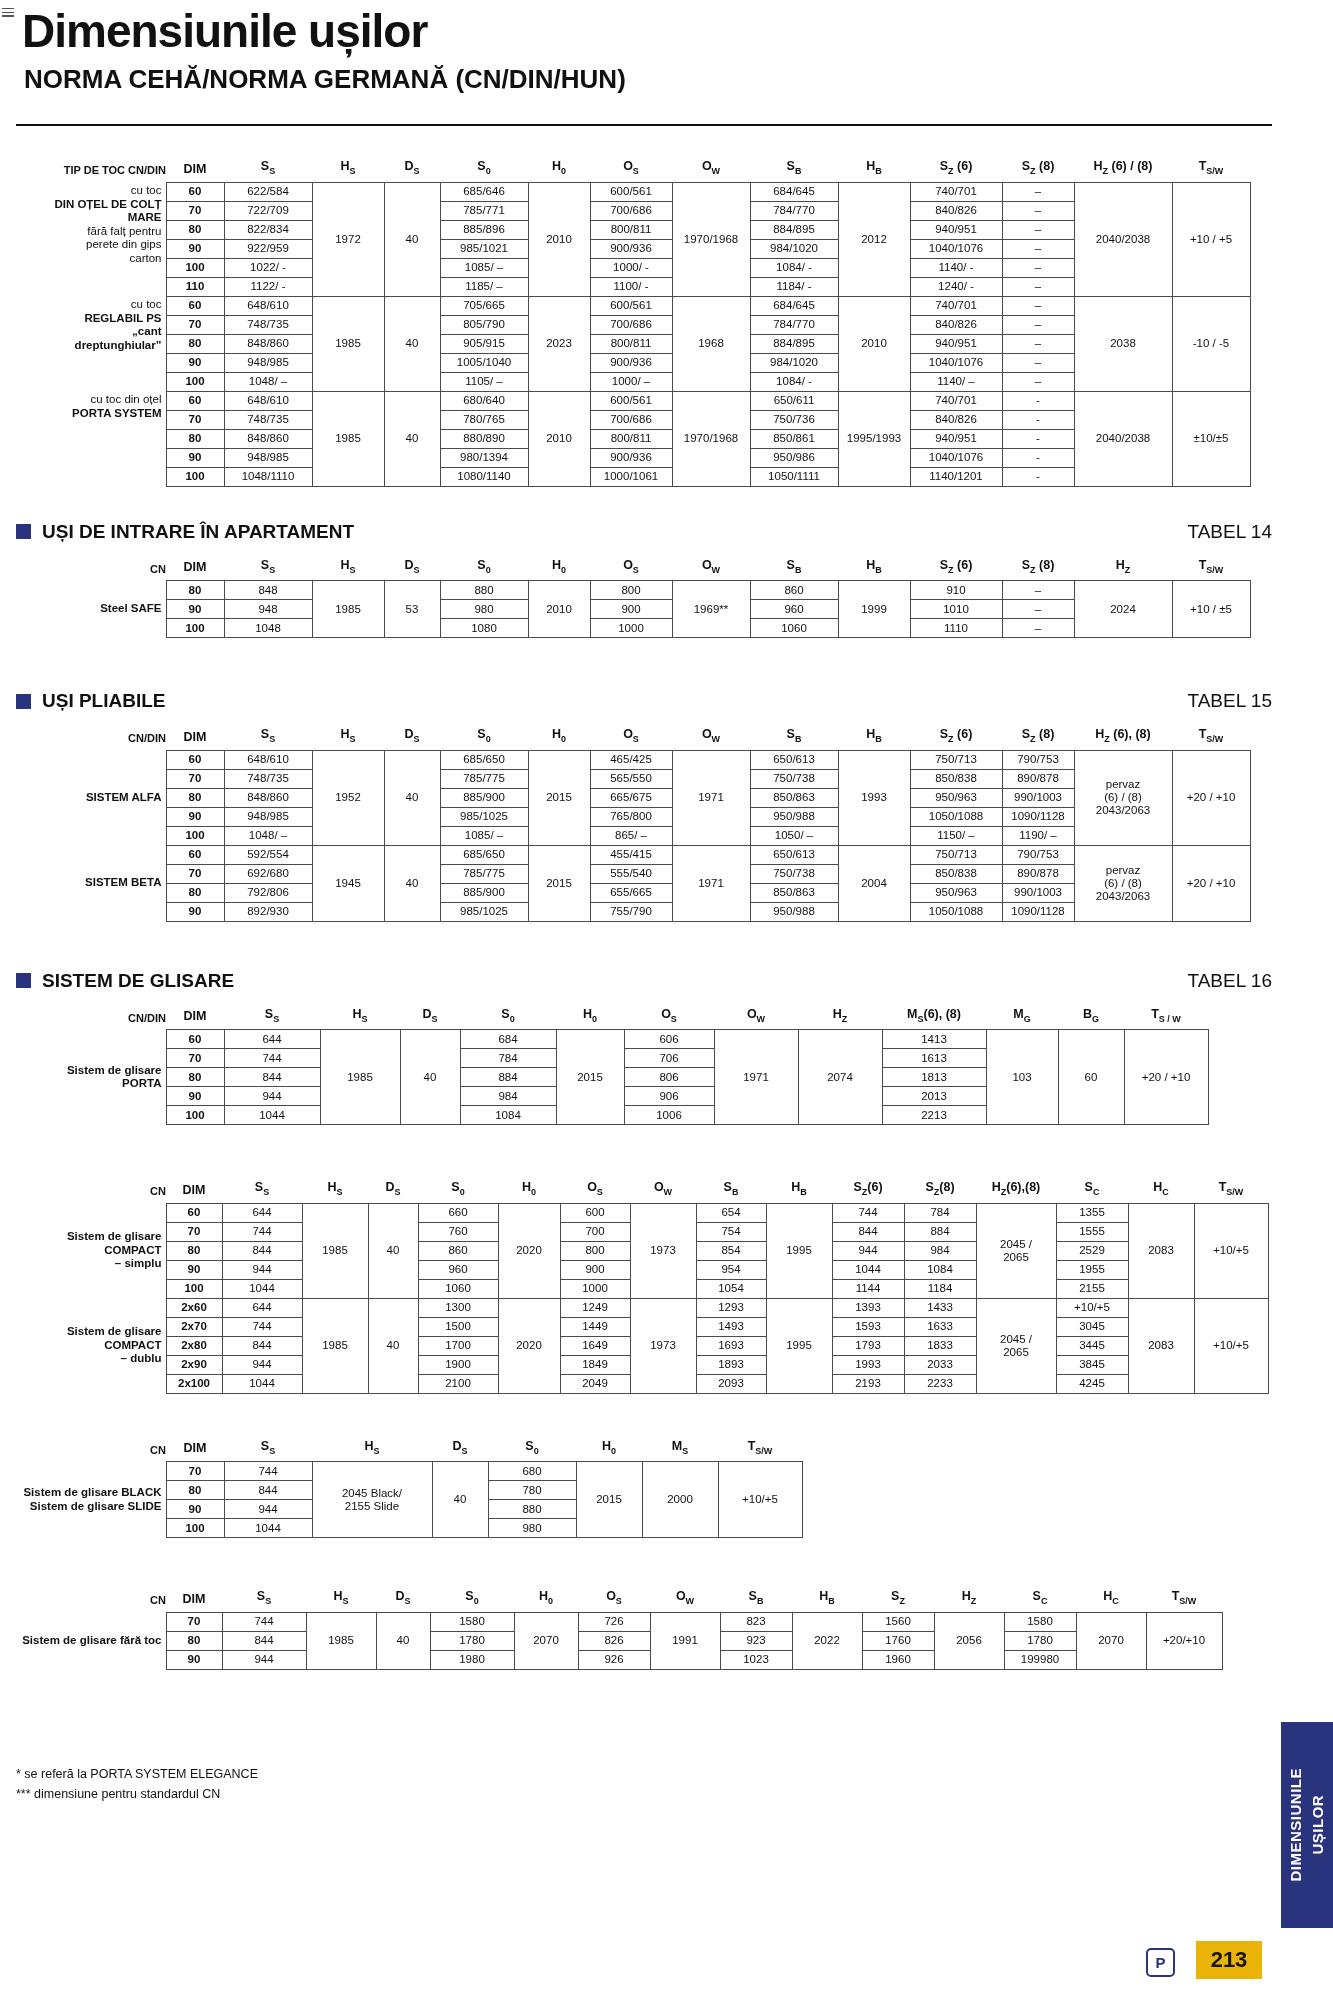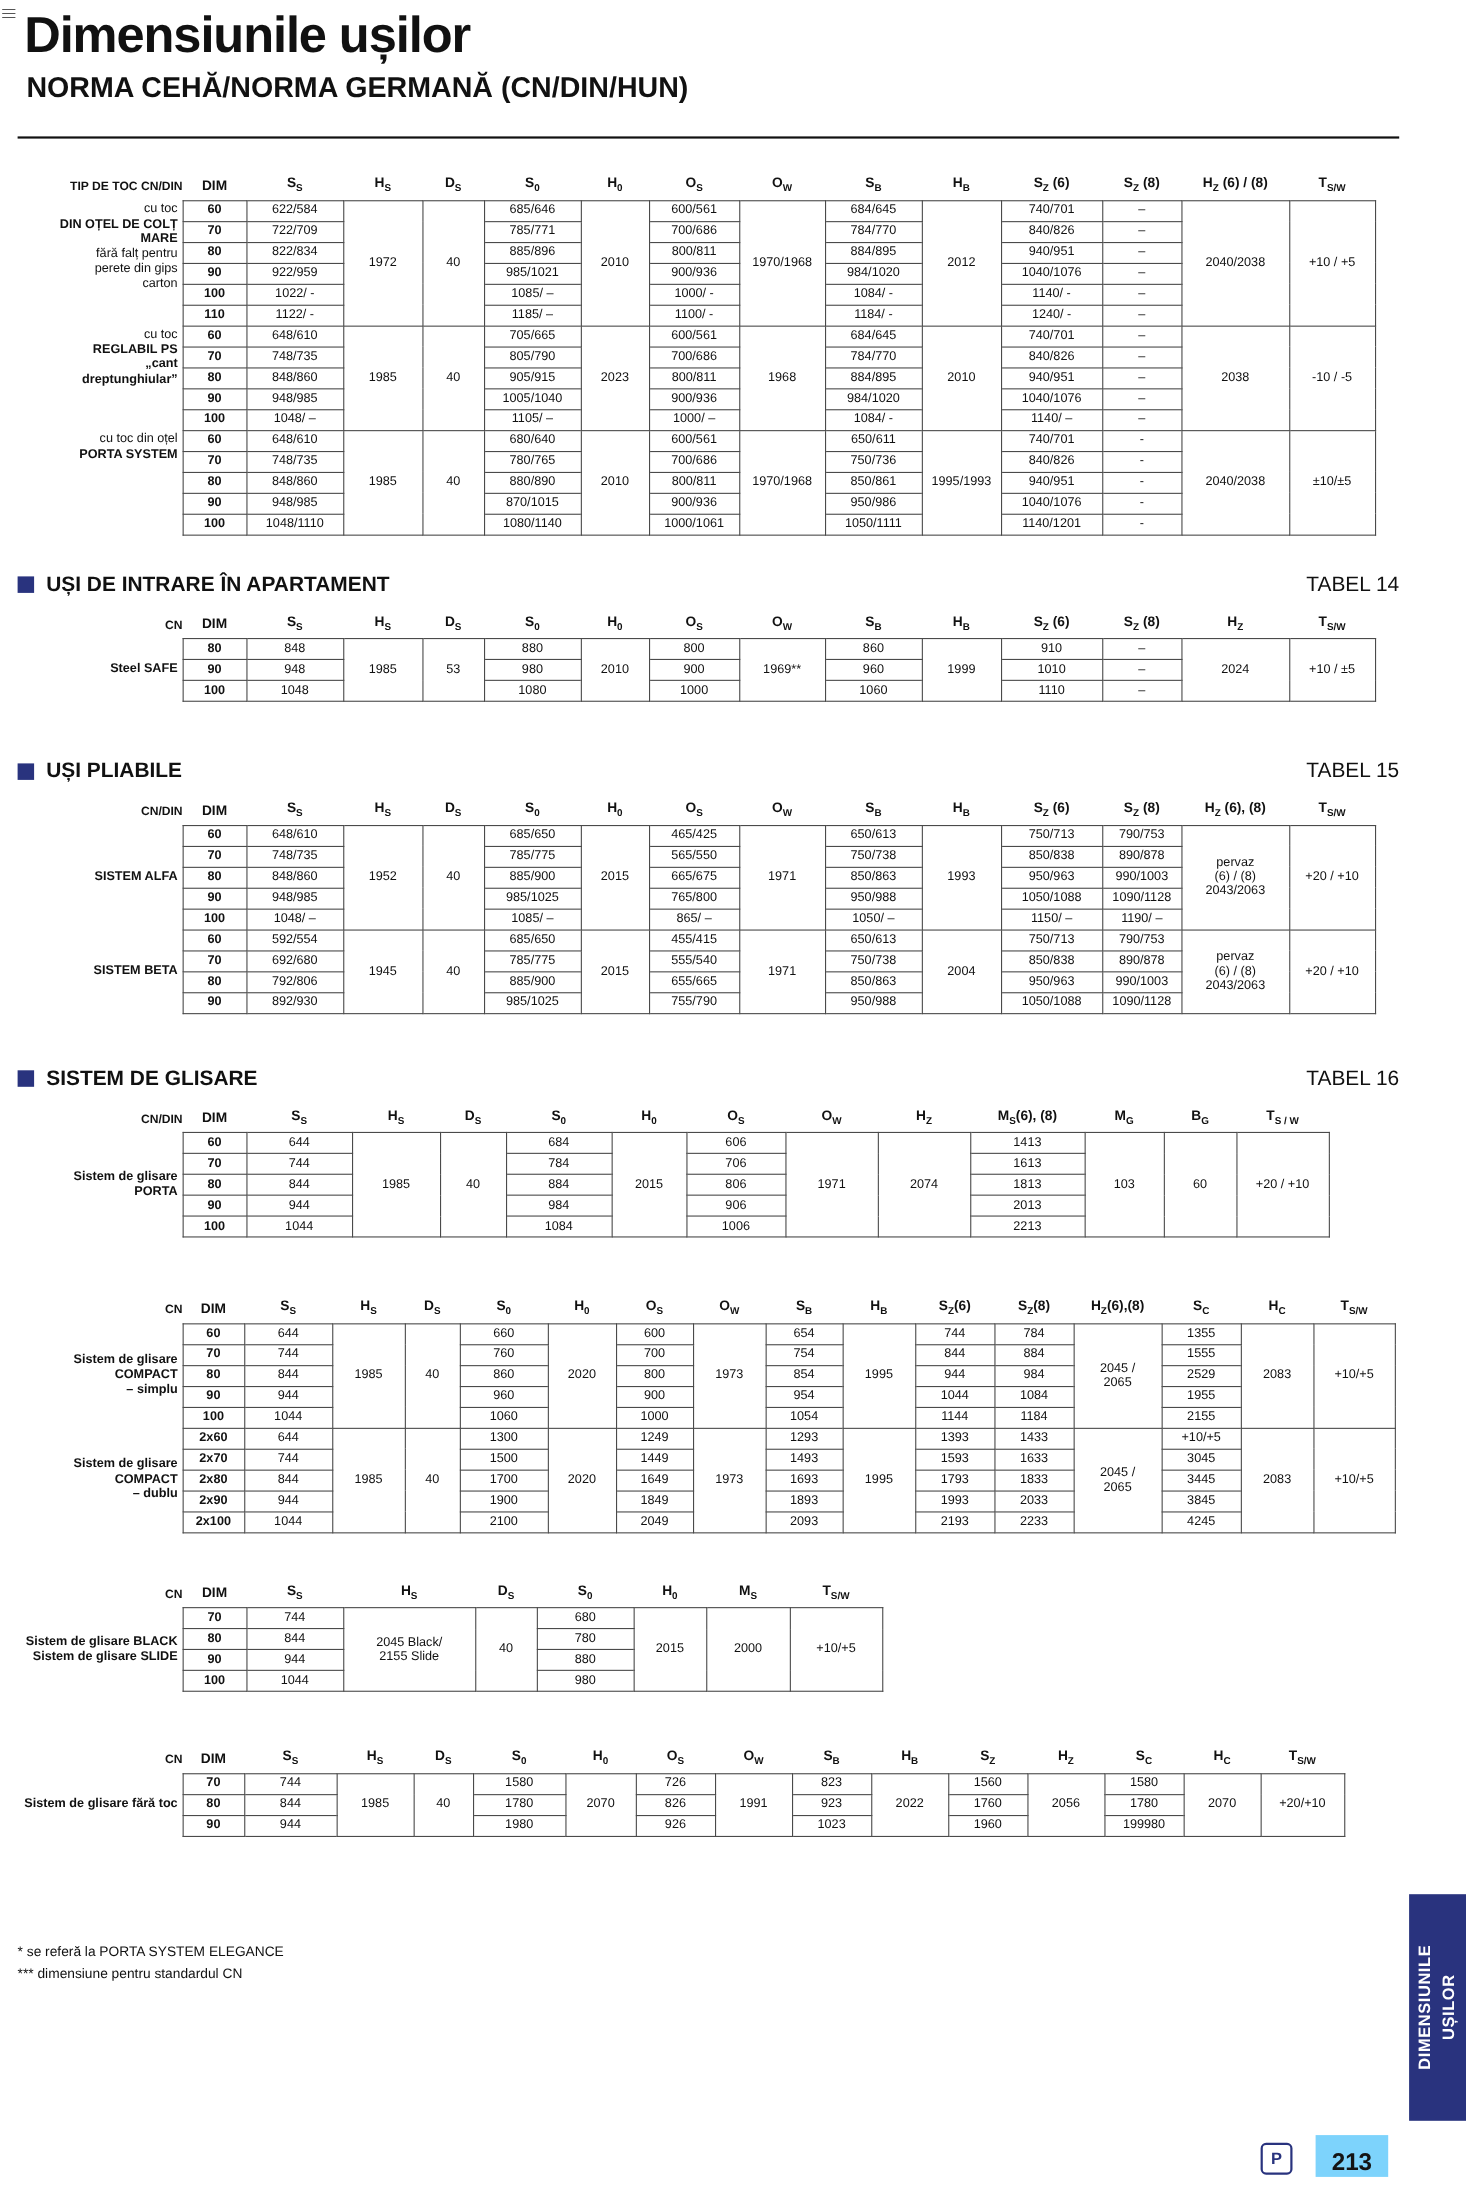--- a/index.html
+++ b/index.html
@@ -257,21 +257,21 @@
               <td>848/860</td>
               <td>880/890</td>
               <td>800/811</td>
               <td>850/861</td>
               <td>940/951</td>
               <td>-</td>
             </tr>
             <tr>
               <td class="dim">90</td>
               <td>948/985</td>
-              <td>870/1015</td>
+              <td>980/1394</td>
               <td>900/936</td>
               <td>950/986</td>
               <td>1040/1076</td>
               <td>-</td>
             </tr>
             <tr>
               <td class="dim">100</td>
               <td>1048/1110</td>
               <td>1080/1140</td>
               <td>1000/1061</td>
@@ -932,16 +932,16 @@
   <div class="side-banner accent-bg" style="background: rgb(41, 51, 126);">
     <div class="vtext">
       <span>DIMENSIUNILE</span><br>
       <span>UȘILOR</span>
     </div>
   </div>
 
   <div class="logo-box" style="border: 2px solid rgb(41, 51, 126); color: rgb(41, 51, 126);">
     <span>P</span>
   </div>
-  <div class="pagenum" style="background: #7dd3fc; align-items: flex-end;">
+  <div class="pagenum" style="background: #eab308;">
     <span>213</span>
   </div>
 </div>
 
 </body></html>

